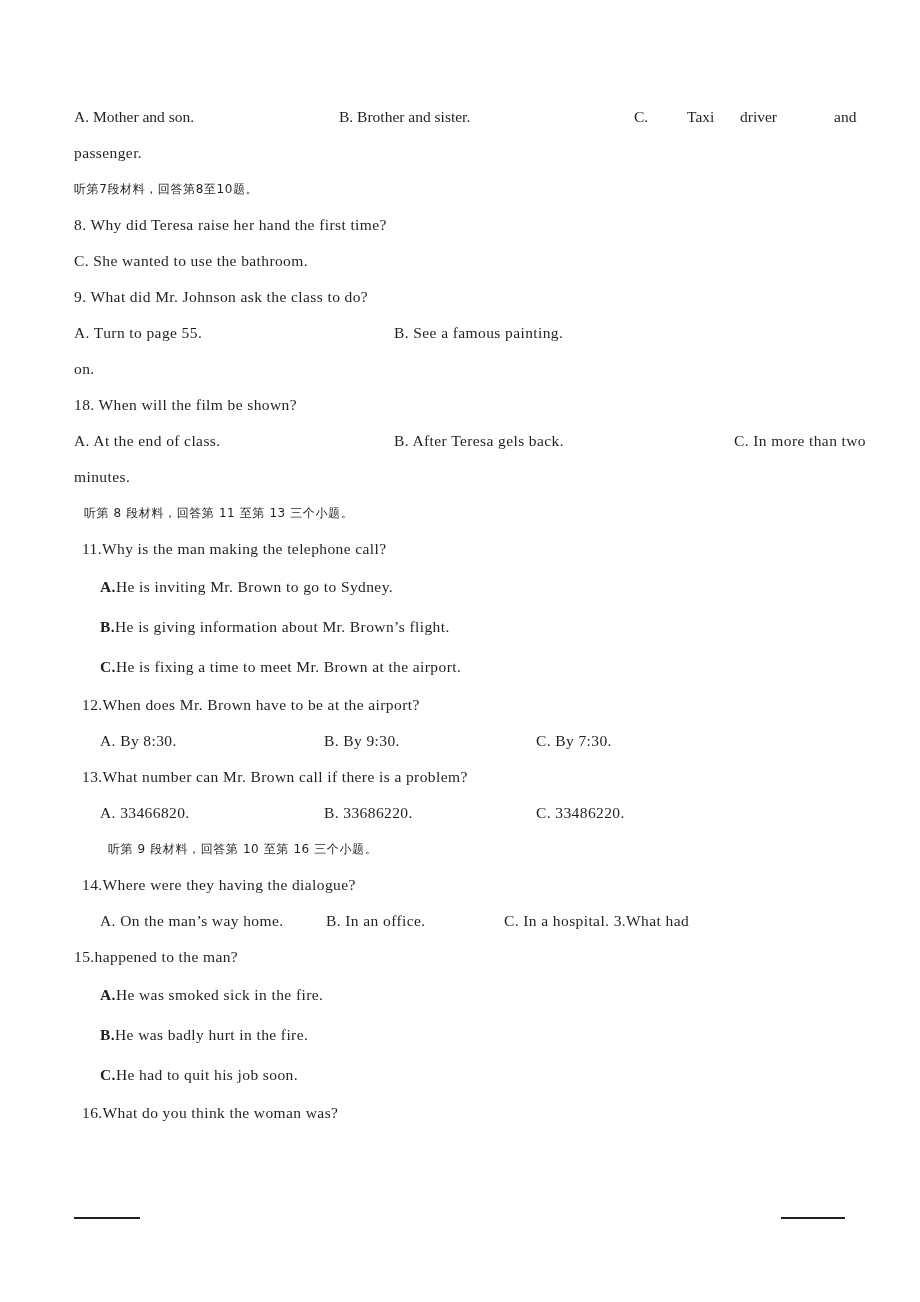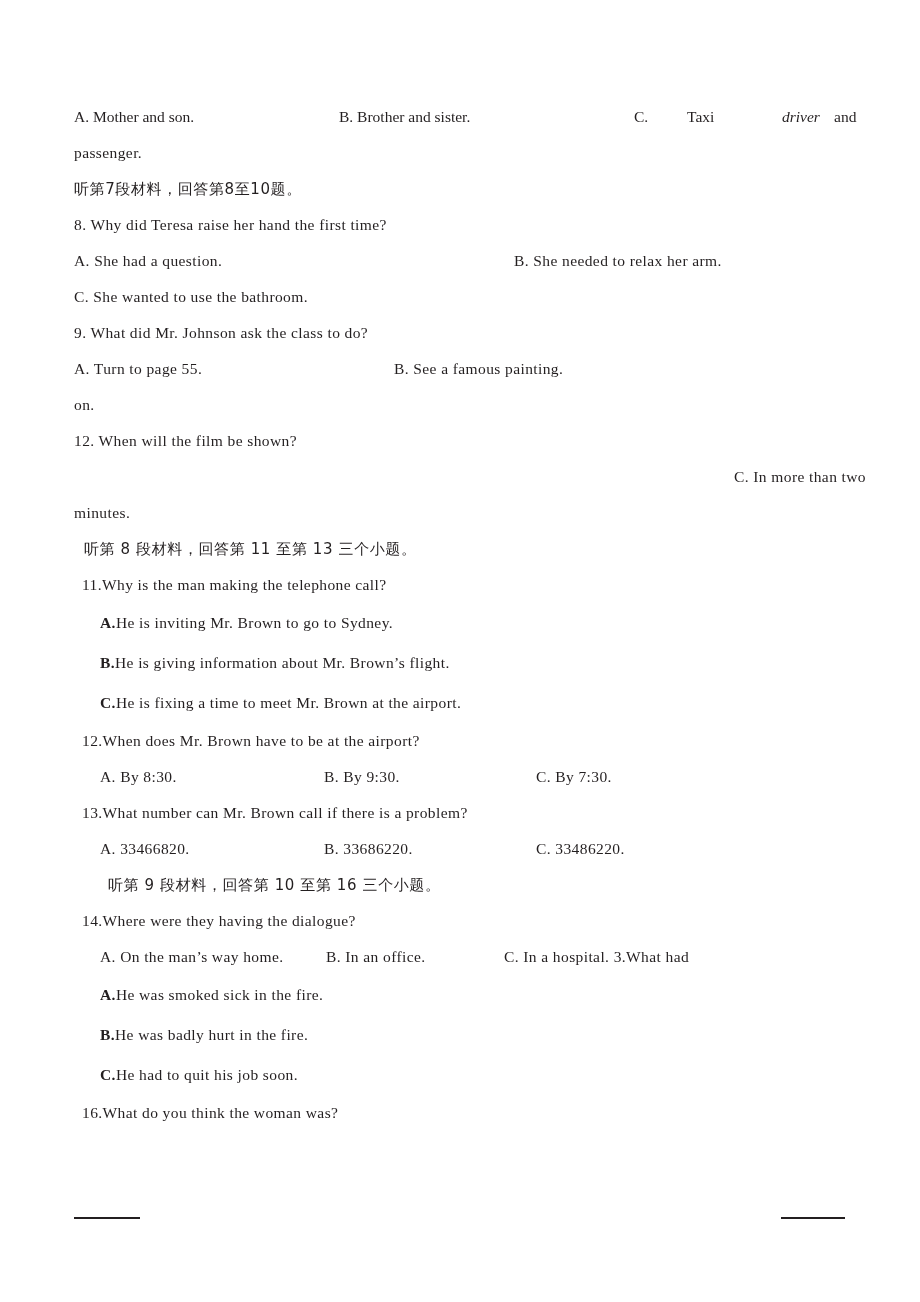--- a/index.html
+++ b/index.html
@@ -33,21 +33,21 @@
     font-size: 15.5px;
     line-height: 36px;
     height: 36px;
     white-space: nowrap;
     letter-spacing: 0.4px;
   }
 
   
   .cn-head {
     font-family: "DejaVu Sans", "Liberation Sans", sans-serif;
-    font-size: 15px;
+    font-size: 12px;
     line-height: 36px;
     height: 36px;
     letter-spacing: 0.6px;
     white-space: nowrap;
   }
   .cn-head.indent1 { padding-left: 10px; }
   .cn-head.indent2 { padding-left: 34px; }
 
   
   .stem { }
@@ -112,43 +112,41 @@
 <body>
 
 <div class="page">
   <div class="content">
 
     <div class="justify-row">
       <span class="col" style="position:absolute; left:0;">A. Mother and son.</span>
       <span class="col" style="position:absolute; left:265px;">B. Brother and sister.</span>
       <span class="col" style="position:absolute; left:560px;">C.</span>
       <span class="col" style="position:absolute; left:613px;">Taxi</span>
-      <span class="col" style="position:absolute; left:708px;font-style:italic;">driver</span>
+      <span class="col" style="position:absolute; left:666px;">driver</span>
       <span class="col" style="position:absolute; left:760px;">and</span>
     </div>
     <div class="line">passenger.</div>
 
     <div class="cn-head">听第7段材料，回答第8至10题。</div>
 
     <div class="line stem">8. Why did Teresa raise her hand the first time?</div>
-    <div class="optrow">
-      <span class="col opt-a">A. She had a question.</span>
-      <span class="col colB-wide">B. She needed to relax her arm.</span>
-    </div>
     <div class="line">C. She wanted to use the bathroom.</div>
 
     <div class="line stem">9. What did Mr. Johnson ask the class to do?</div>
     <div class="optrow">
       <span class="col opt-a">A. Turn to page 55.</span>
       <span class="col colB-mid">B. See a famous painting.</span>
     </div>
     <div class="line">on.</div>
 
-    <div class="line stem">12. When will the film be shown?</div>
-    <div class="optrow">
+    <div class="line stem">18. When will the film be shown?</div>
+    <div class="optrow">
+      <span class="col opt-a">A. At the end of class.</span>
+      <span class="col colB-mid">B. After Teresa gels back.</span>
       <span class="col colC-far">C. In more than two</span>
     </div>
     <div class="line">minutes.</div>
 
     <div class="cn-head indent1">听第 8 段材料，回答第 11 至第 13 三个小题。</div>
 
     <div class="line stem q-ind">11.Why is the man making the telephone call?</div>
     <div class="subopt">
       <span class="lbl">A.</span><span>He is inviting Mr. Brown to go to Sydney.</span>
     </div>
@@ -175,20 +173,21 @@
 
     <div class="cn-head indent2">听第 9 段材料，回答第 10 至第 16 三个小题。</div>
 
     <div class="line stem q-ind">14.Where were they having the dialogue?</div>
     <div class="optrow">
       <span class="col" style="left:26px;">A. On the man’s way home.</span>
       <span class="col" style="left:252px;">B. In an office.</span>
       <span class="col" style="left:430px;">C. In a hospital. 3.What had</span>
     </div>
 
+    <div class="line stem q-ind2">15.happened to the man?</div>
     <div class="subopt">
       <span class="lbl">A.</span><span>He was smoked sick in the fire.</span>
     </div>
     <div class="subopt">
       <span class="lbl">B.</span><span>He was badly hurt in the fire.</span>
     </div>
     <div class="subopt">
       <span class="lbl">C.</span><span>He had to quit his job soon.</span>
     </div>
 

